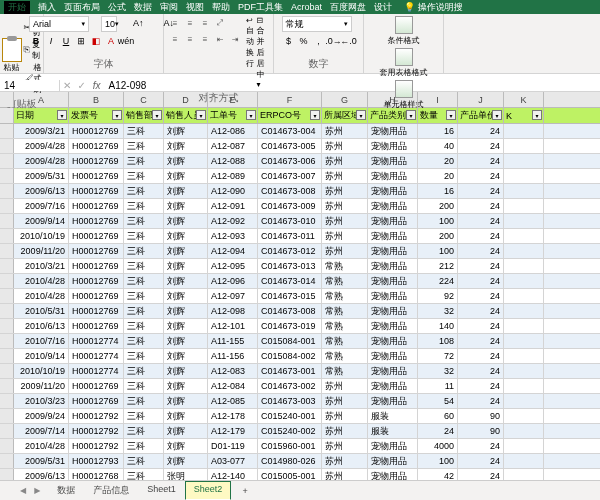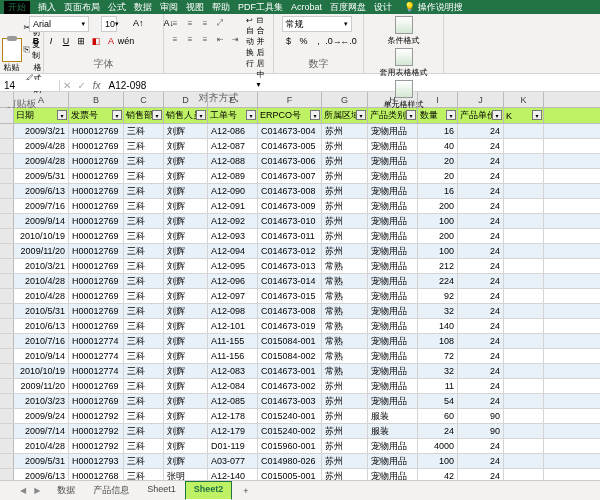--- a/index.html
+++ b/index.html
@@ -46,21 +46,21 @@
 .filter-row{display:flex;height:16px;font-size:9px;background:#bef264;border-bottom:1px solid #bbb}
 .rowh{width:14px;background:#e8e8e8;border-right:1px solid #bbb;display:flex;align-items:center;justify-content:center;color:#444;font-size:8px}
 .fcell{border-right:1px solid #bbb;display:flex;align-items:center;padding:0 2px;position:relative;white-space:nowrap;overflow:hidden}
 .fcell .dd{position:absolute;right:1px;top:2px;width:10px;height:10px;border:1px solid #777;background:#f0f0f0;display:flex;align-items:center;justify-content:center;font-size:6px}
 .drow{display:flex;height:15px;font-size:9px;border-bottom:1px solid #d4d4d4}
 .drow.alt{background:#e8f0f8}
 .dcell{border-right:1px solid #d4d4d4;padding:0 3px;white-space:nowrap;overflow:hidden;display:flex;align-items:center}
 .dcell.r{justify-content:flex-end}
 .tabs{position:absolute;bottom:0;left:0;right:0;height:20px;background:#f3f2f1;border-top:1px solid #ccc;display:flex;align-items:center;font-size:9px;padding:0 20px;gap:2px}
 .tab{padding:2px 8px;border:1px solid transparent;color:#444;cursor:pointer}
-.tab.active{background:#bef264;border:1px solid #217346;border-bottom:1px solid #fff;color:#217346;font-weight:bold}
+.tab.active{background:#fef9c3;border:1px solid #217346;border-bottom:1px solid #fff;color:#217346;font-weight:normal}
 .nav-arr{color:#888;margin-right:6px;font-size:8px}
 .c0{width:55px}.c1{width:55px}.c2{width:40px}.c3{width:44px}.c4{width:50px}.c5{width:64px}.c6{width:46px}.c7{width:50px}.c8{width:40px}.c9{width:46px}.c10{width:40px}
 </style>
 </head>
 <body>
 
 <div class="ribbon-tabs">
   <span class="active">开始</span>
   <span>插入</span>
   <span>页面布局</span>

